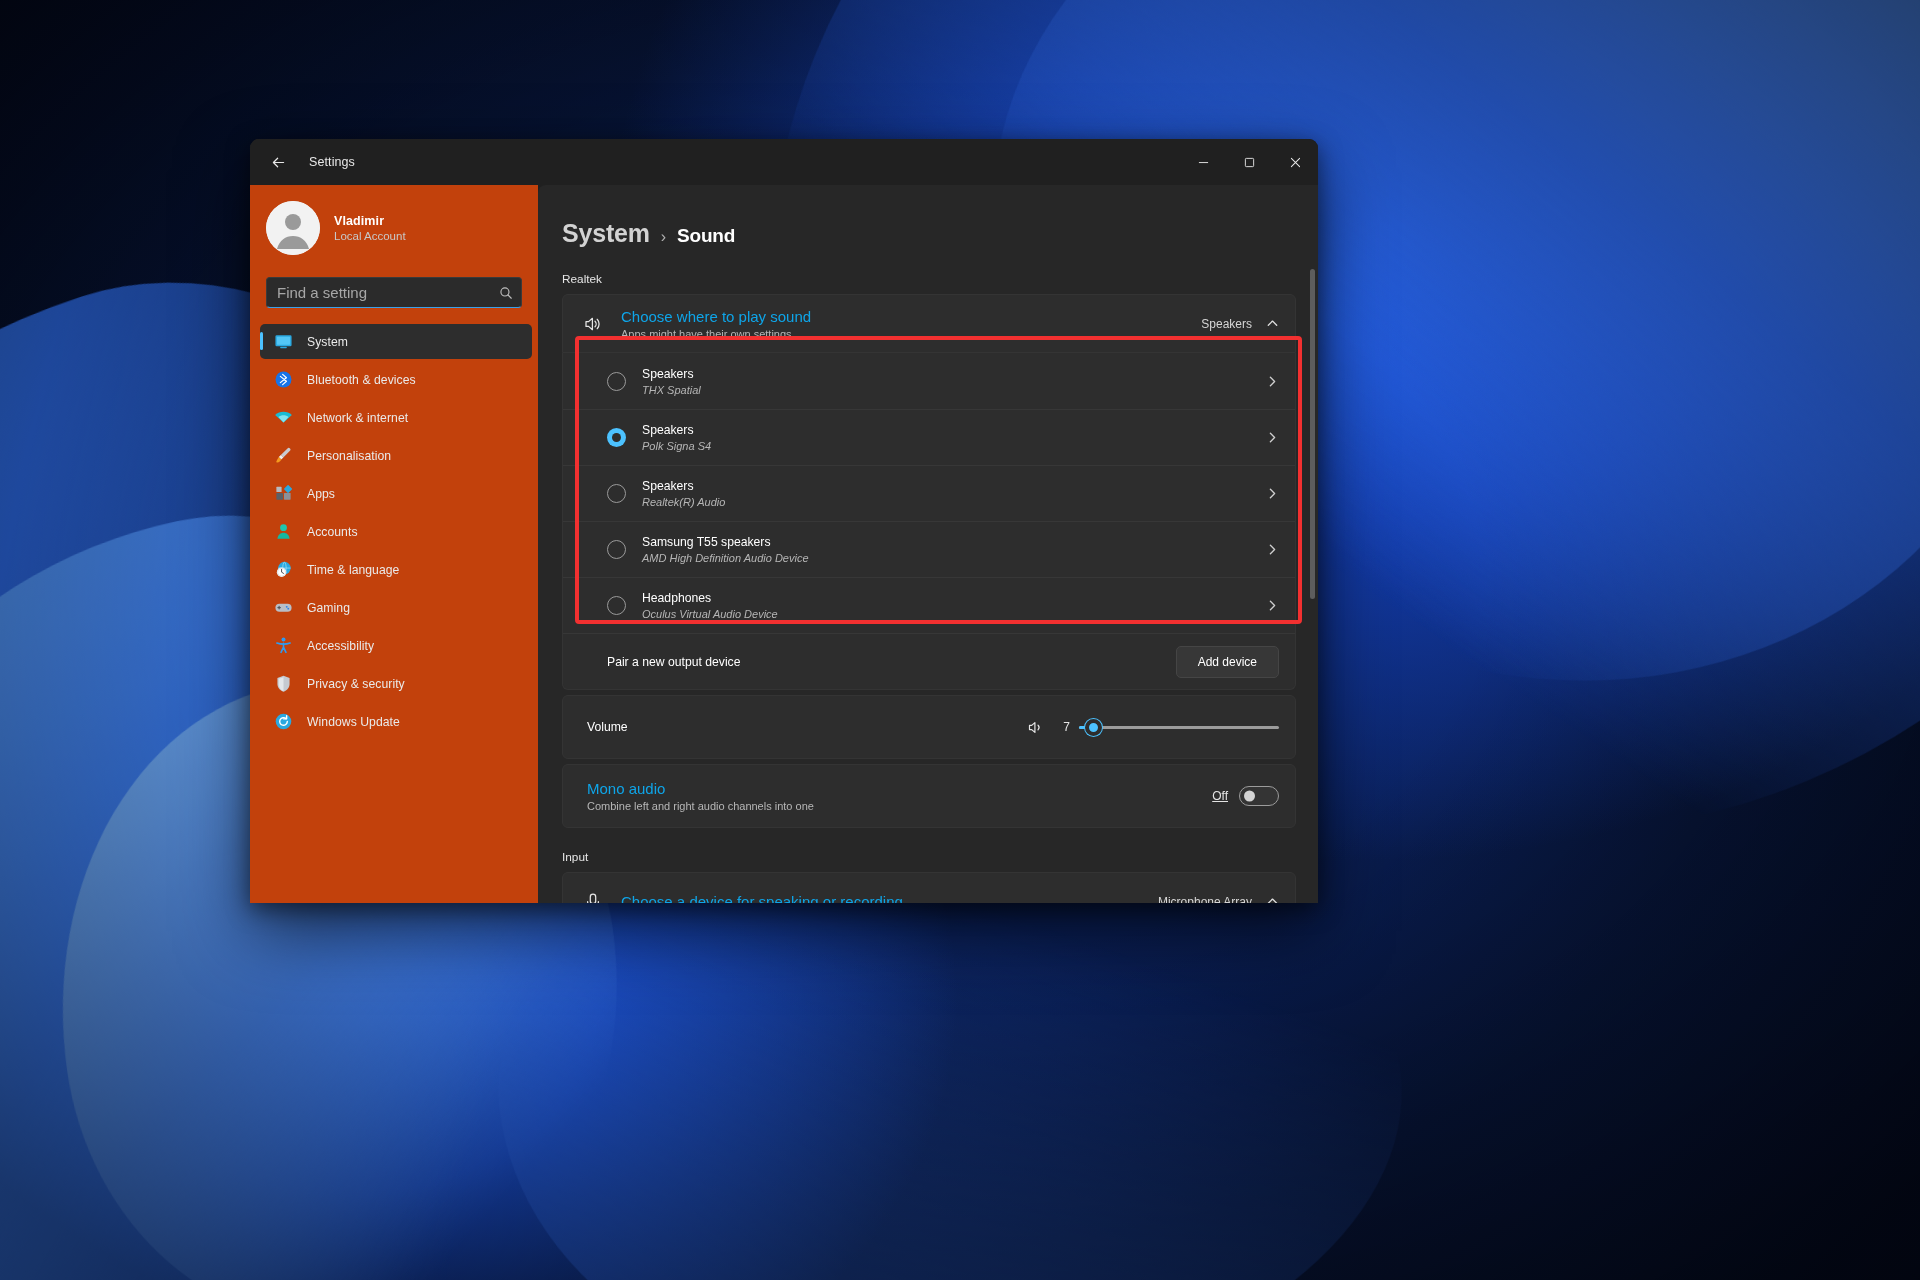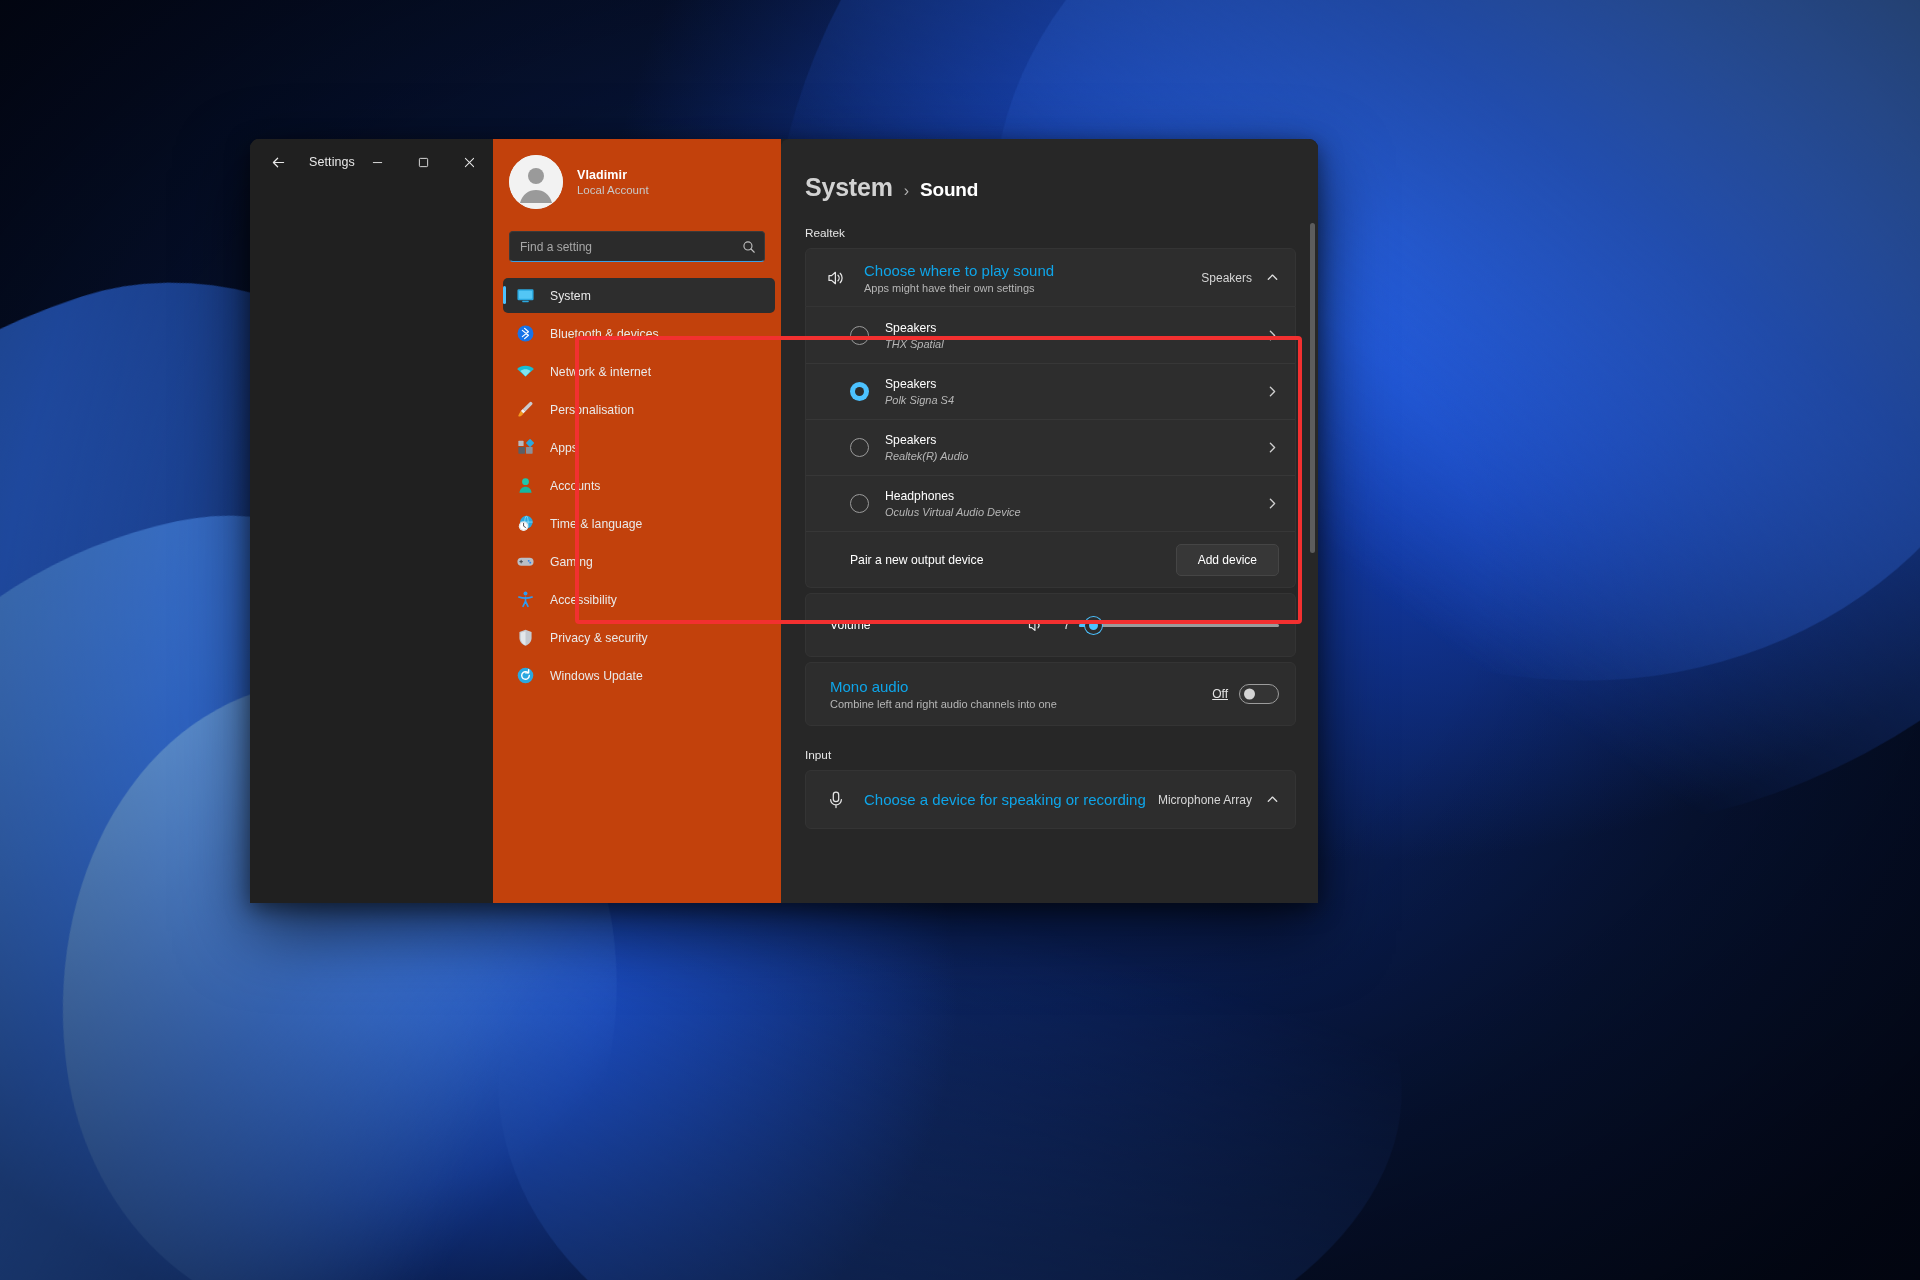--- a/index.html
+++ b/index.html
@@ -44,21 +44,21 @@
         transform:rotate(-6deg); opacity:.6;
         border-radius:55% 45% 50% 50% / 45% 55% 45% 55%; }
   .vign { position:absolute; inset:0;
         background:radial-gradient(ellipse 1300px 900px at 50% 45%, rgba(0,0,0,0) 40%, rgba(0,0,0,.55) 100%); }
 
   
   .window {
     position:absolute; left:250px; top:139px; width:1068px; height:764px;
     background:#202020; border-radius:9px 9px 0 0; overflow:hidden;
     box-shadow:0 28px 70px rgba(0,0,0,.62), 0 6px 22px rgba(0,0,0,.5);
-    display:flex; flex-direction:row;
+    display:flex; flex-direction:column;
   }
 
   .titlebar { height:46px; flex:0 0 46px; display:flex; align-items:center;
               background:#202020; position:relative; }
   .back-btn { width:36px; height:32px; margin-left:10px; border-radius:5px;
               display:flex; align-items:center; justify-content:center; }
   .back-btn svg { width:17px; height:17px; }
   .title-txt { font-size:12.5px; color:#e8e8e8; margin-left:13px; letter-spacing:.1px; }
   .wbtns { margin-left:auto; display:flex; height:46px; }
   .wbtn { width:46px; height:46px; display:flex; align-items:center; justify-content:center; }
@@ -74,21 +74,21 @@
             display:flex; align-items:flex-end; justify-content:center; overflow:hidden;
             flex:0 0 54px; }
   .avatar svg { width:54px; height:54px; }
   .acct-txt { margin-left:14px; }
   .acct-name { font-size:12.5px; font-weight:bold; color:#fff; letter-spacing:.1px; }
   .acct-sub { font-size:11.5px; color:#c8c8c8; margin-top:2px; }
 
   .search-wrap { margin:4px 16px 16px 16px; position:relative; }
   .search-box { width:100%; height:31px; background:#2b2b2b; border:1px solid #3a3a3a;
                 border-bottom:1.6px solid #3aa0e8; border-radius:4px;
-                color:#fff; font-size:12px; padding:0 32px 0 10px;
+                color:#fff; font-size:15px; padding:0 32px 0 10px;
                 font-family:"Liberation Sans",sans-serif; outline:none; }
   .search-box::placeholder { color:#a7a7a7; }
   .search-ico { position:absolute; right:9px; top:50%; transform:translateY(-50%);
                 width:14px; height:14px; pointer-events:none; }
 
   .navlist { padding:0 6px 0 10px; overflow:hidden; }
   .nav-item { height:35px; border-radius:5px; display:flex; align-items:center;
               padding-left:8px; position:relative; margin-bottom:3px; }
   .nav-item.active { background:#2d2d2d; }
   .nav-item.active::before { content:""; position:absolute; left:0; top:8px;
@@ -439,20 +439,32 @@
                 <div class="dev-title">Speakers</div>
                 <div class="dev-sub">Realtek(R) Audio</div>
               </div>
               <span class="chev">
                 <svg viewBox="0 0 13 13" fill="none" stroke="#cfcfcf" stroke-width="1.35">
                   <path d="M4.4 2.3l4.2 4.2-4.2 4.2" stroke-linecap="round" stroke-linejoin="round"></path>
                 </svg>
               </span>
             </div>
 
+            <div class="dev-row">
+              <span class="radio"></span>
+              <div class="dev-main">
+                <div class="dev-title">Samsung T55 speakers</div>
+                <div class="dev-sub">AMD High Definition Audio Device</div>
+              </div>
+              <span class="chev">
+                <svg viewBox="0 0 13 13" fill="none" stroke="#cfcfcf" stroke-width="1.35">
+                  <path d="M4.4 2.3l4.2 4.2-4.2 4.2" stroke-linecap="round" stroke-linejoin="round"></path>
+                </svg>
+              </span>
+            </div>
 
             <div class="dev-row">
               <span class="radio"></span>
               <div class="dev-main">
                 <div class="dev-title">Headphones</div>
                 <div class="dev-sub">Oculus Virtual Audio Device</div>
               </div>
               <span class="chev">
                 <svg viewBox="0 0 13 13" fill="none" stroke="#cfcfcf" stroke-width="1.35">
                   <path d="M4.4 2.3l4.2 4.2-4.2 4.2" stroke-linecap="round" stroke-linejoin="round"></path>

